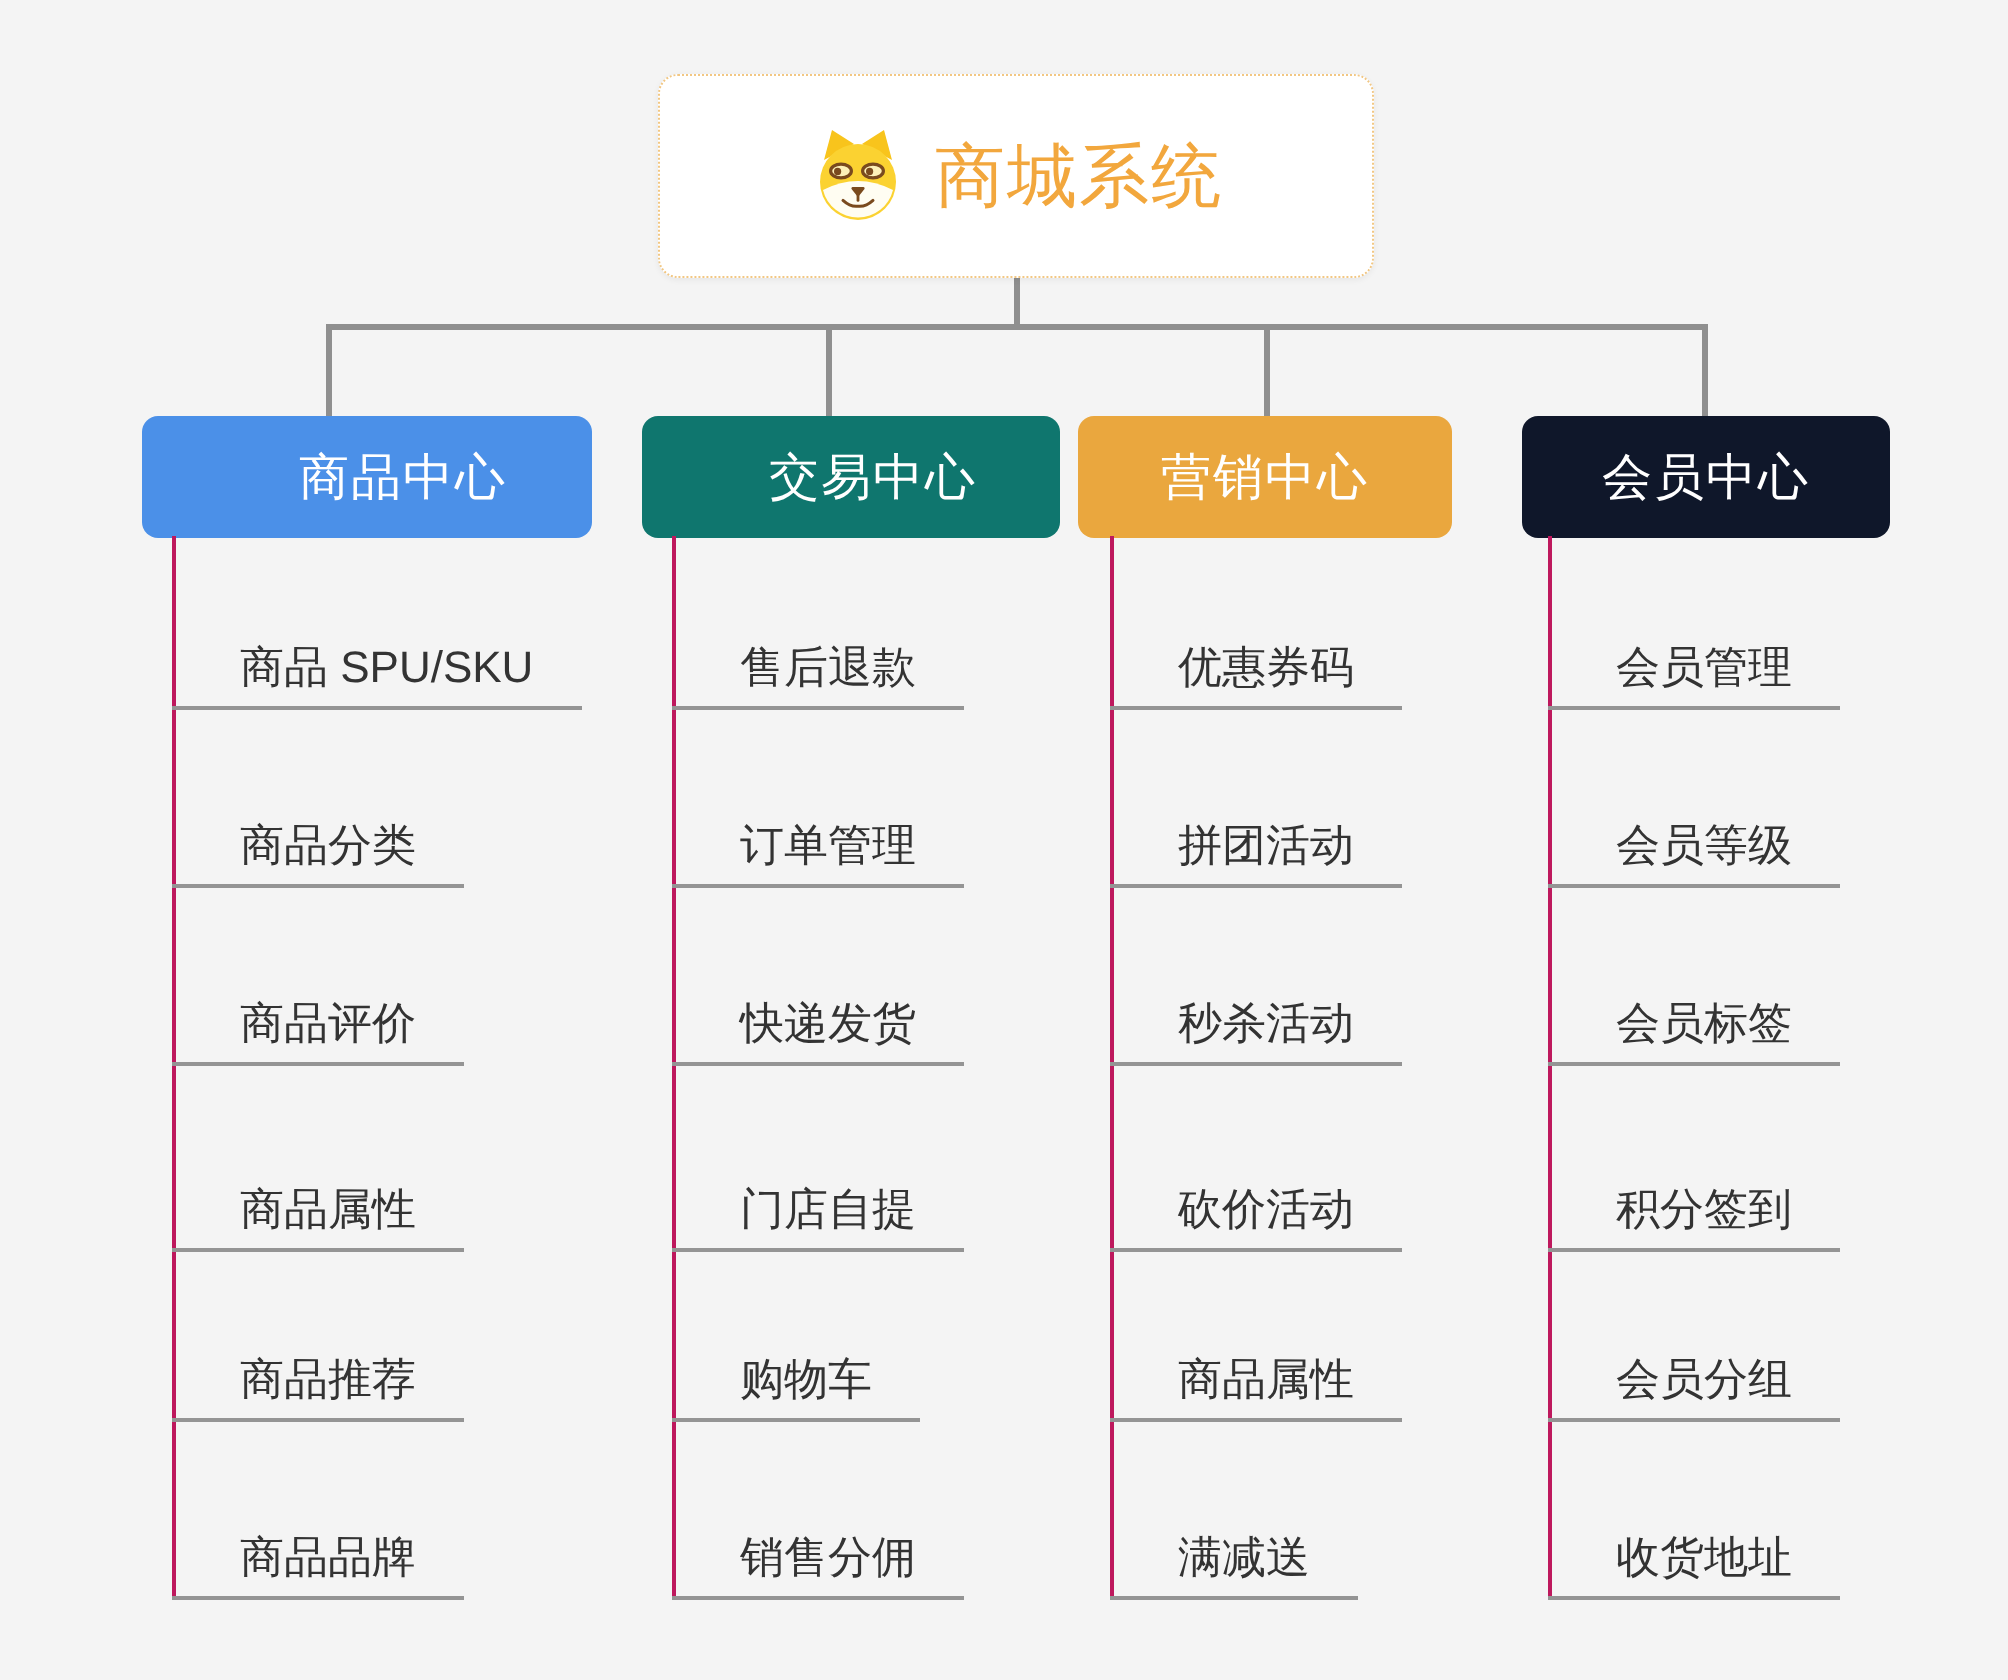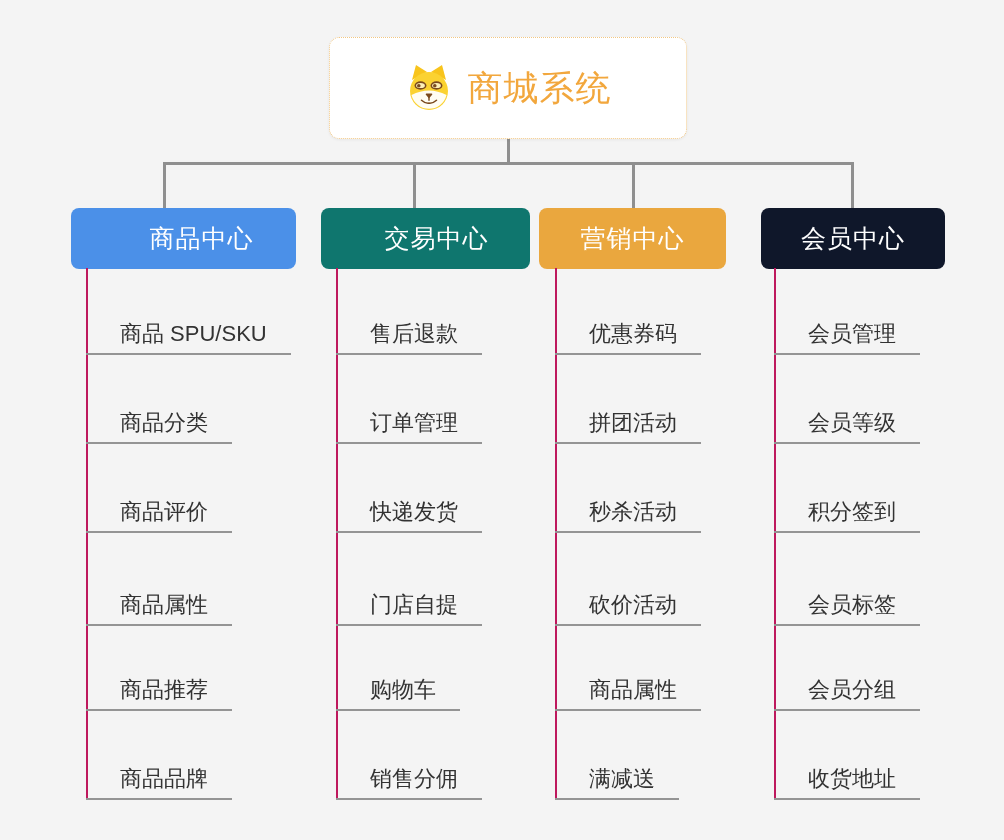--- a/index.html
+++ b/index.html
@@ -164,19 +164,19 @@
     <div class="item">拼团活动</div>
     <div class="item">秒杀活动</div>
     <div class="item">砍价活动</div>
     <div class="item">商品属性</div>
     <div class="item">满减送</div>
   </div>
 
   <div class="column c4">
     <div class="item">会员管理</div>
     <div class="item">会员等级</div>
+    <div class="item">会员标签</div>
     <div class="item">积分签到</div>
-    <div class="item">会员标签</div>
     <div class="item">会员分组</div>
     <div class="item">收货地址</div>
   </div>
 
 </div>
 
 </body></html>

